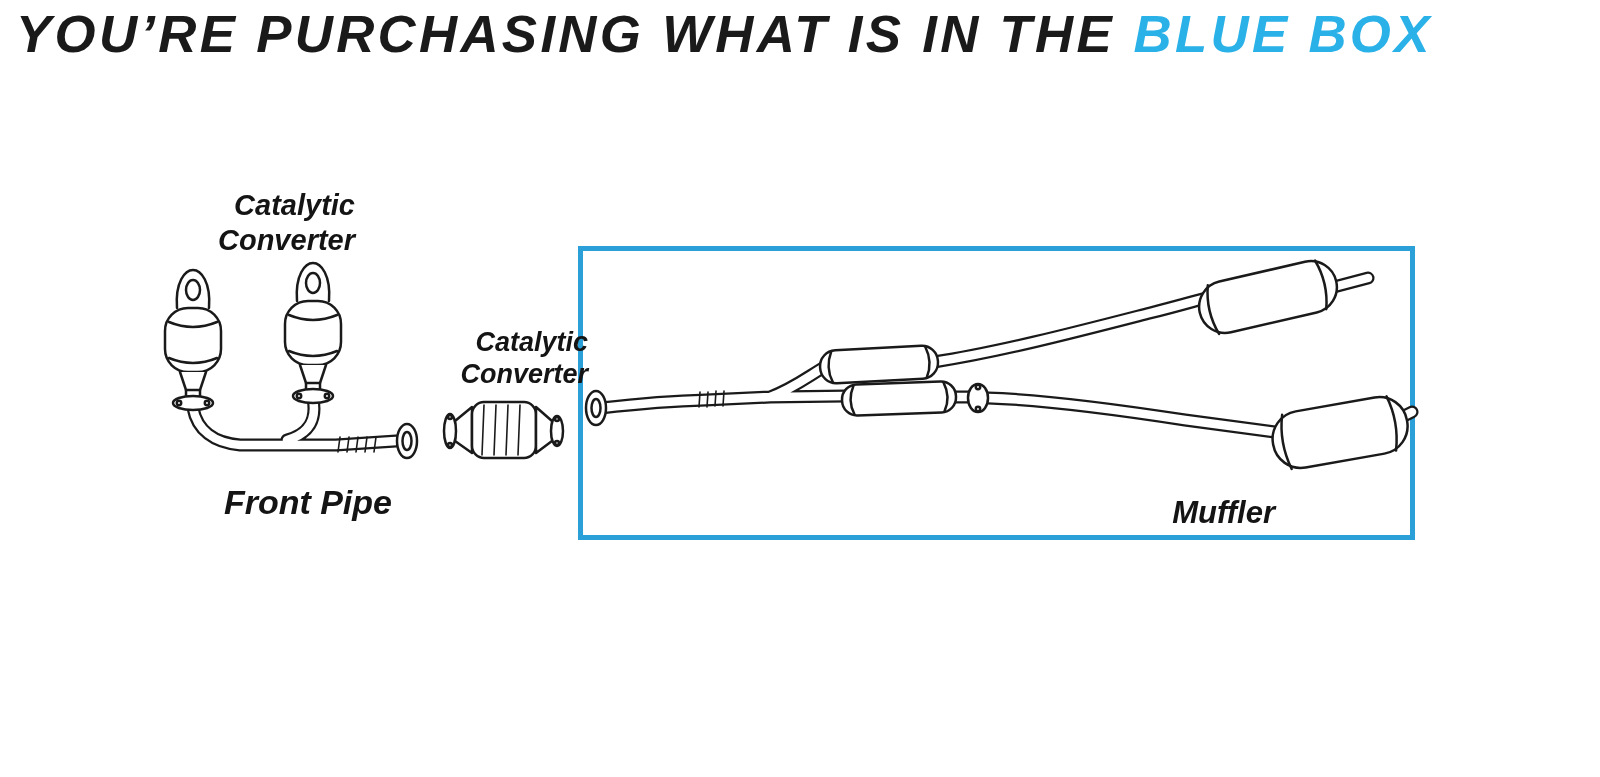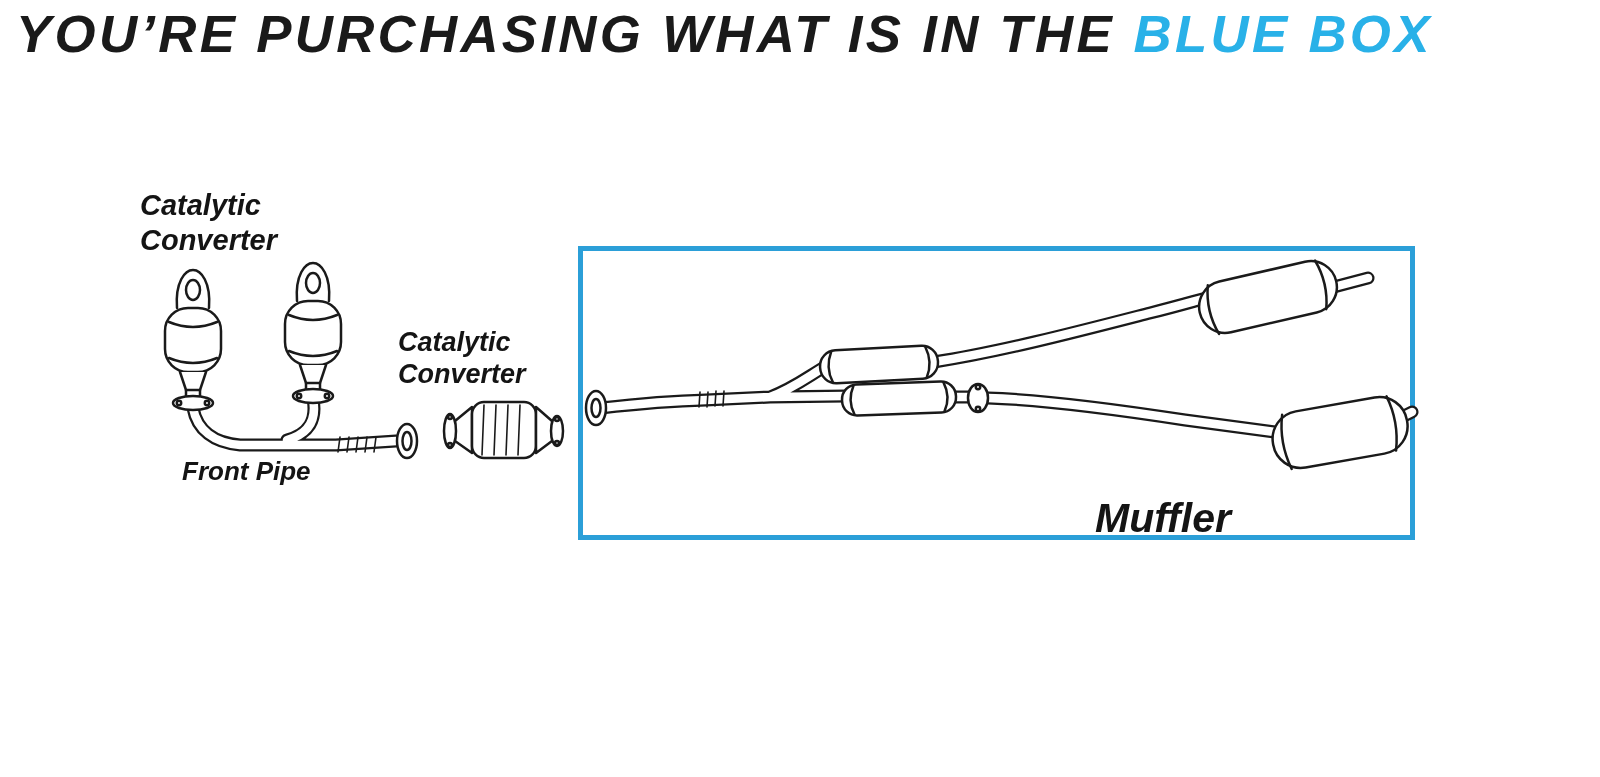--- a/index.html
+++ b/index.html
@@ -29,28 +29,28 @@
   }
 
   
   .diagram-svg { position:absolute; left:0; top:0; width:1600px; height:777px; }
 
   
   .label {
     position:absolute;
     font-weight:bold; font-style:italic;
     font-size:29px; line-height:1.2;
-    color:#141414; text-align:left;
+    color:#141414; text-align:right;
     white-space:pre-line;
   }
   .lbl-cat-left        { left:140px; top:188px; width:215px; }
   .lbl-cat-mid         { left:398px; top:326px; width:190px; font-size:27px; }
-  .lbl-front-pipe      { left:182px; top:456px; width:210px; font-size:26px; }
+  .lbl-front-pipe      { left:182px; top:482px; width:210px; font-size:34px; }
   .lbl-muffler-assy    { left:805px; top:273px; width:280px; }
-  .lbl-muffler         { left:1095px; top:494px; width:180px; font-size:41px; }
+  .lbl-muffler         { left:1095px; top:494px; width:180px; font-size:31px; }
 </style>
 </head>
 <body>
 
 <div class="stage">
 
   <div class="title">
     <span>YOU’RE PURCHASING WHAT IS IN THE</span><span class="hl">BLUE BOX</span>
   </div>
 

